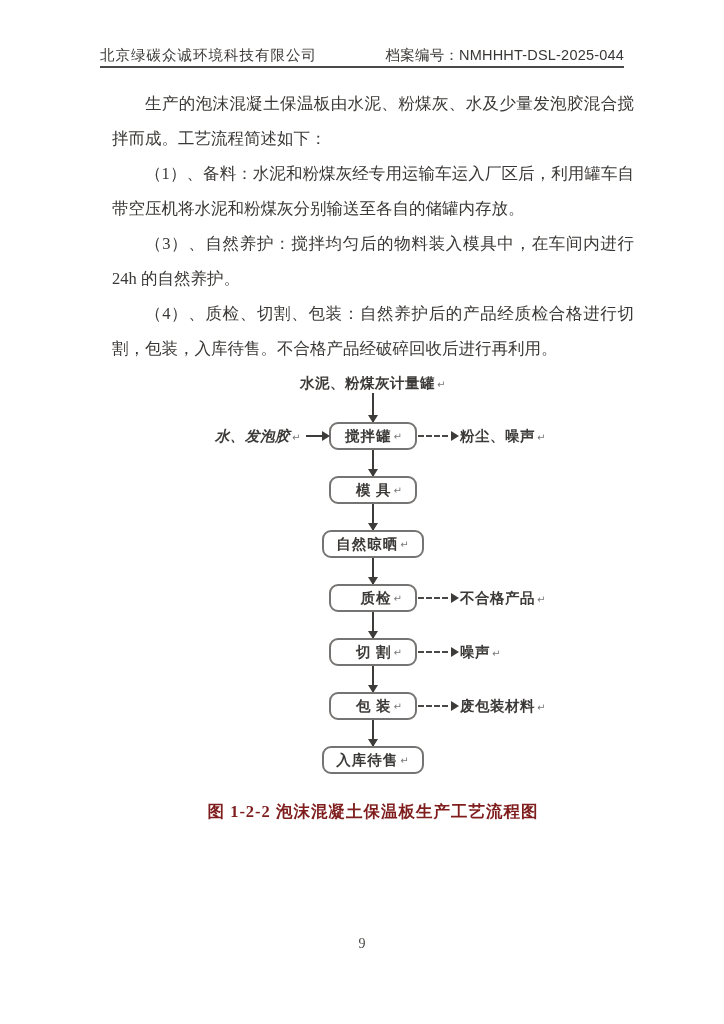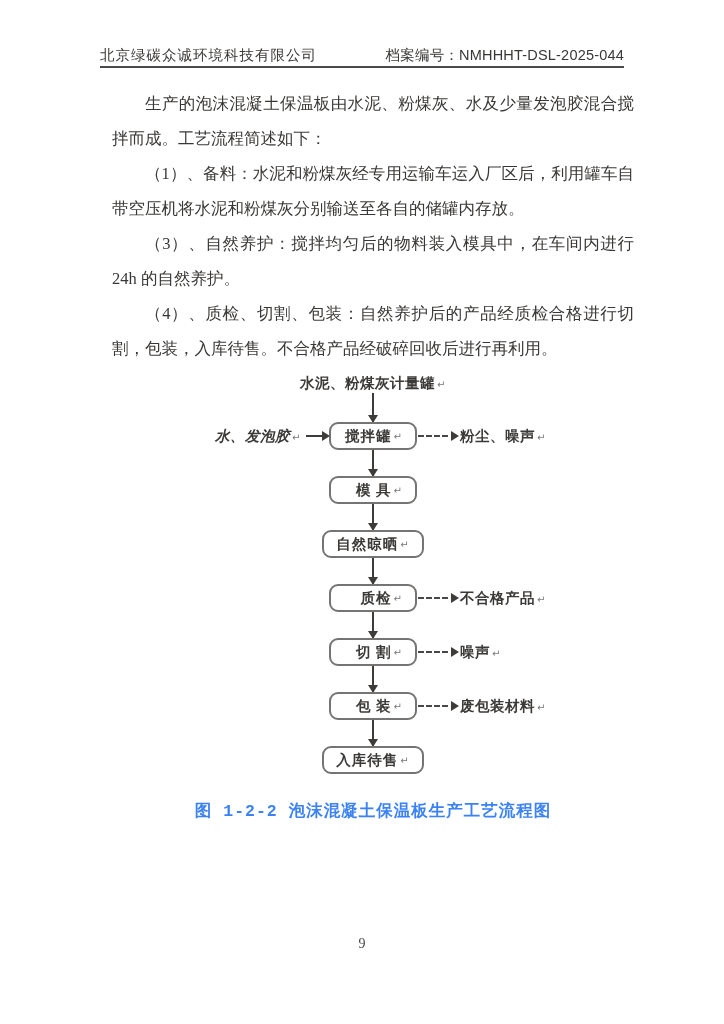--- a/index.html
+++ b/index.html
@@ -79,21 +79,21 @@
   .dash-arrow{width:30px;height:0;border-top:2px dashed #4a4846;position:relative;margin-right:12px;}
   .dash-arrow::after{
     content:"";position:absolute;right:-11px;top:-6px;
     border-top:5px solid transparent;border-bottom:5px solid transparent;
     border-left:8px solid #3e3c3a;
   }
   
   .caption{
     margin-top:20px;
     text-align:center;font-weight:bold;
-    font-size:16.5px;color:#3b82f6;letter-spacing:1px;text-indent:0;font-family:Liberation Mono, monospace;
+    font-size:16.5px;color:#7f1d1d;letter-spacing:1px;text-indent:0;
   }
   .page-number{
     position:absolute;bottom:72px;left:0;width:100%;
     text-align:center;font-size:14px;color:#4a4846;
   }
 </style>
 </head>
 <body>
 
 <div class="page">

